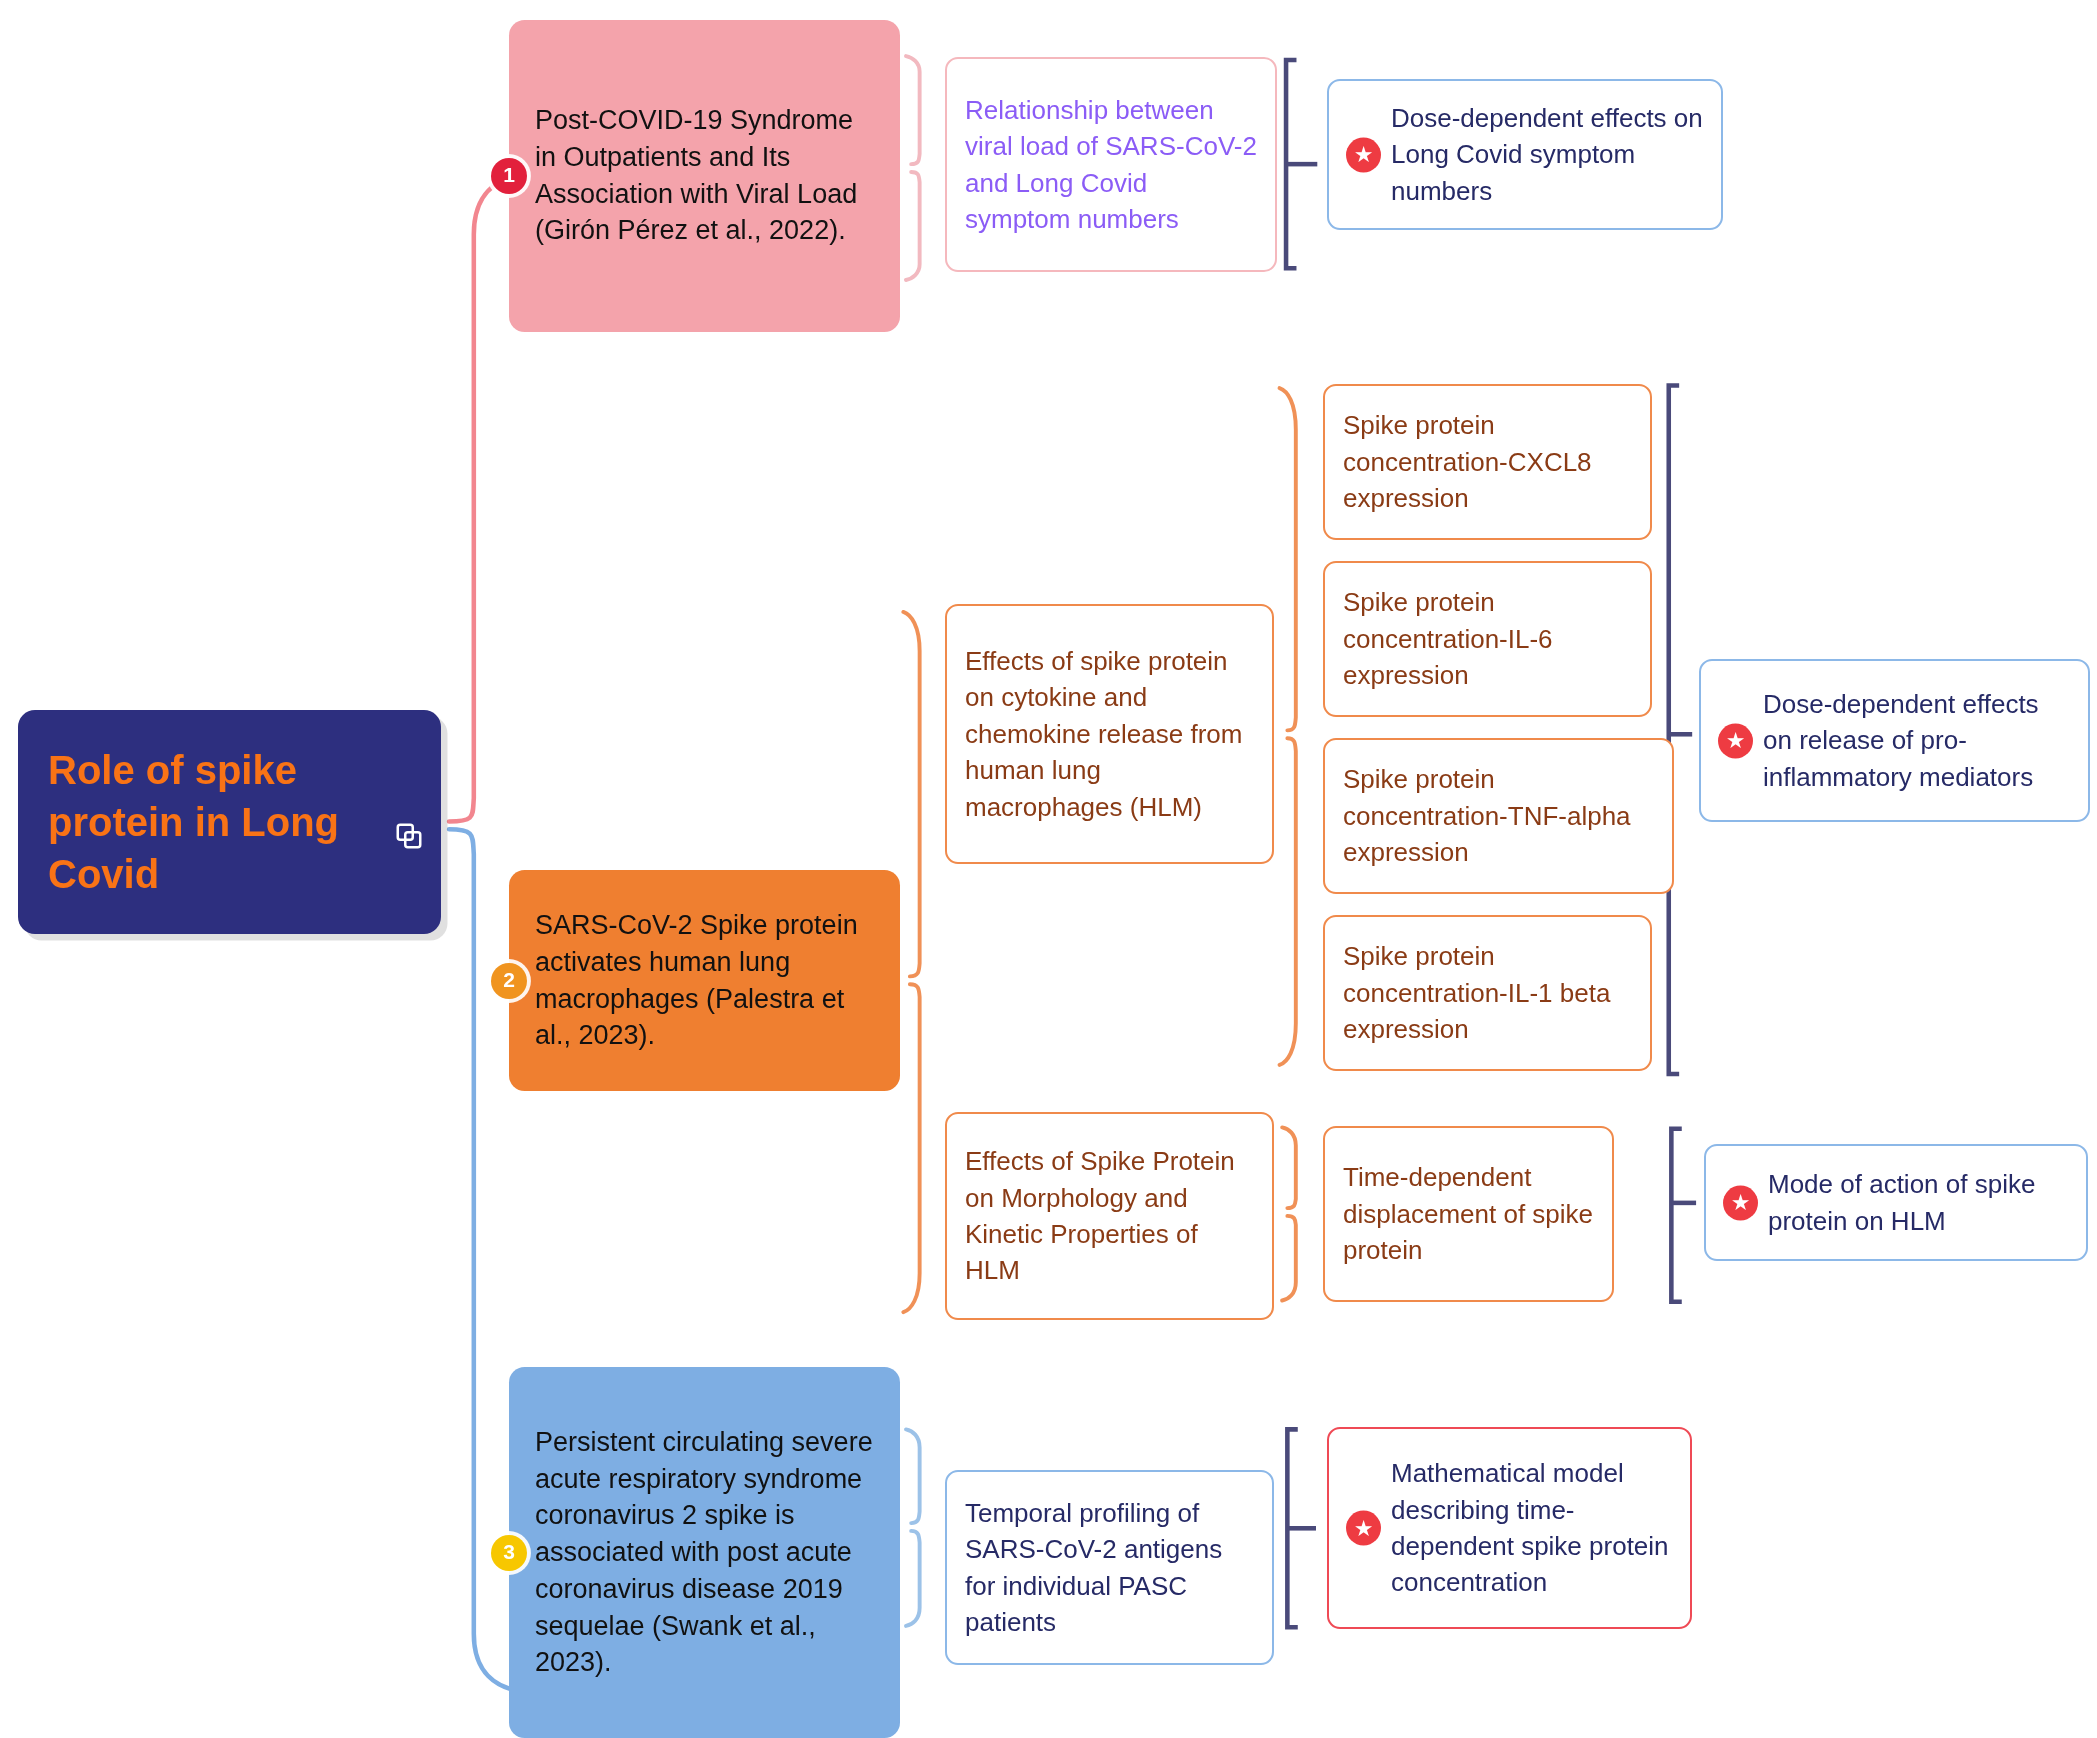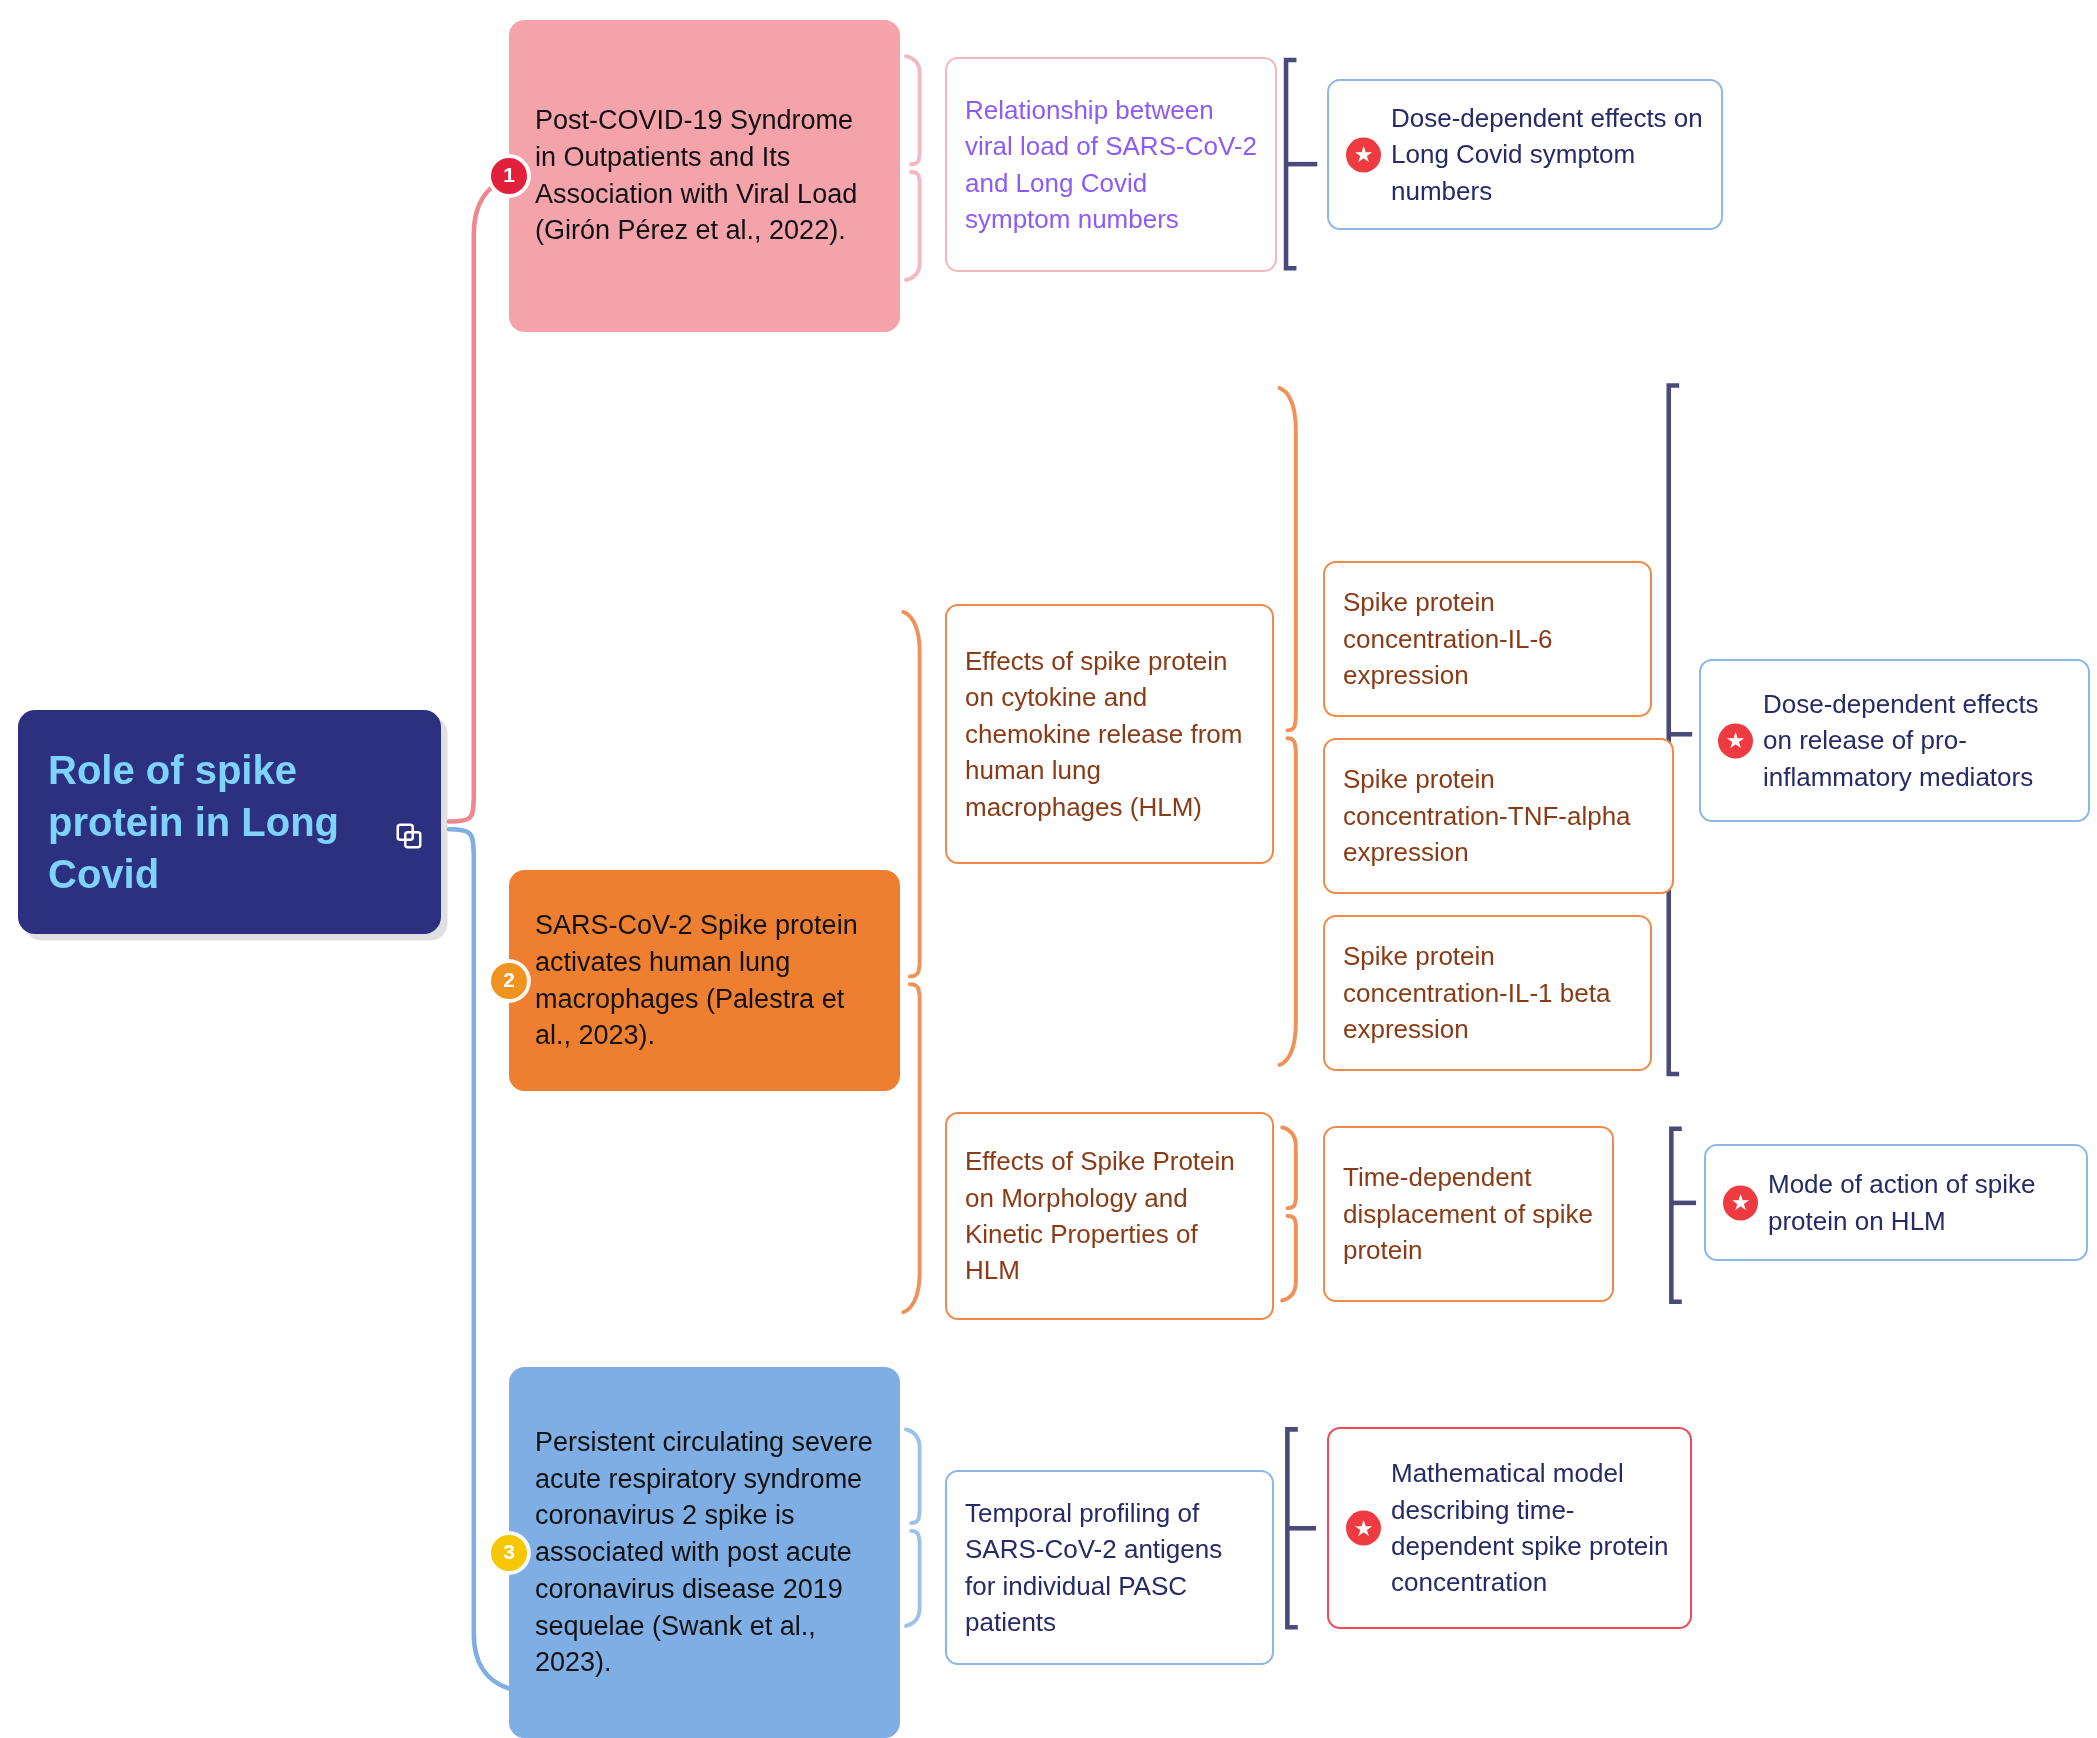--- a/index.html
+++ b/index.html
@@ -41,21 +41,21 @@
 
   
   .root {
     left: 18px;
     top: 710px;
     width: 423px;
     height: 224px;
     background: #2d2f7f;
     border-radius: 17px;
     padding: 17px 22px 17px 30px;
-    color: #7dd3fc;
+    color: #f97316;
     font-size: 40px;
     font-weight: bold;
     line-height: 1.30;
     box-shadow: 6.5px 6.5px 0 rgba(0,0,0,0.12);
   }
   .root .txt { position: relative; }
   .copy-icon {
     position: absolute;
     right: 17px;
     top: 111px;
@@ -214,20 +214,23 @@
 
   <div class="node l1 orange n2">
     <span class="badge orange">2</span>
     <span class="txt">SARS-CoV-2 Spike protein activates human lung macrophages (Palestra et al., 2023).</span>
   </div>
 
   <div class="node obox orange-b b-eff-cyto">
     <span class="txt">Effects of spike protein on cytokine and chemokine release from human lung macrophages (HLM)</span>
   </div>
 
+  <div class="node obox orange-b b-cxcl8">
+    <span class="txt">Spike protein concentration-CXCL8 expression</span>
+  </div>
   <div class="node obox orange-b b-il6">
     <span class="txt">Spike protein concentration-IL-6 expression</span>
   </div>
   <div class="node obox orange-b b-tnf">
     <span class="txt">Spike protein concentration-TNF-alpha expression</span>
   </div>
   <div class="node obox orange-b b-il1b">
     <span class="txt">Spike protein concentration-IL-1 beta expression</span>
   </div>
 

